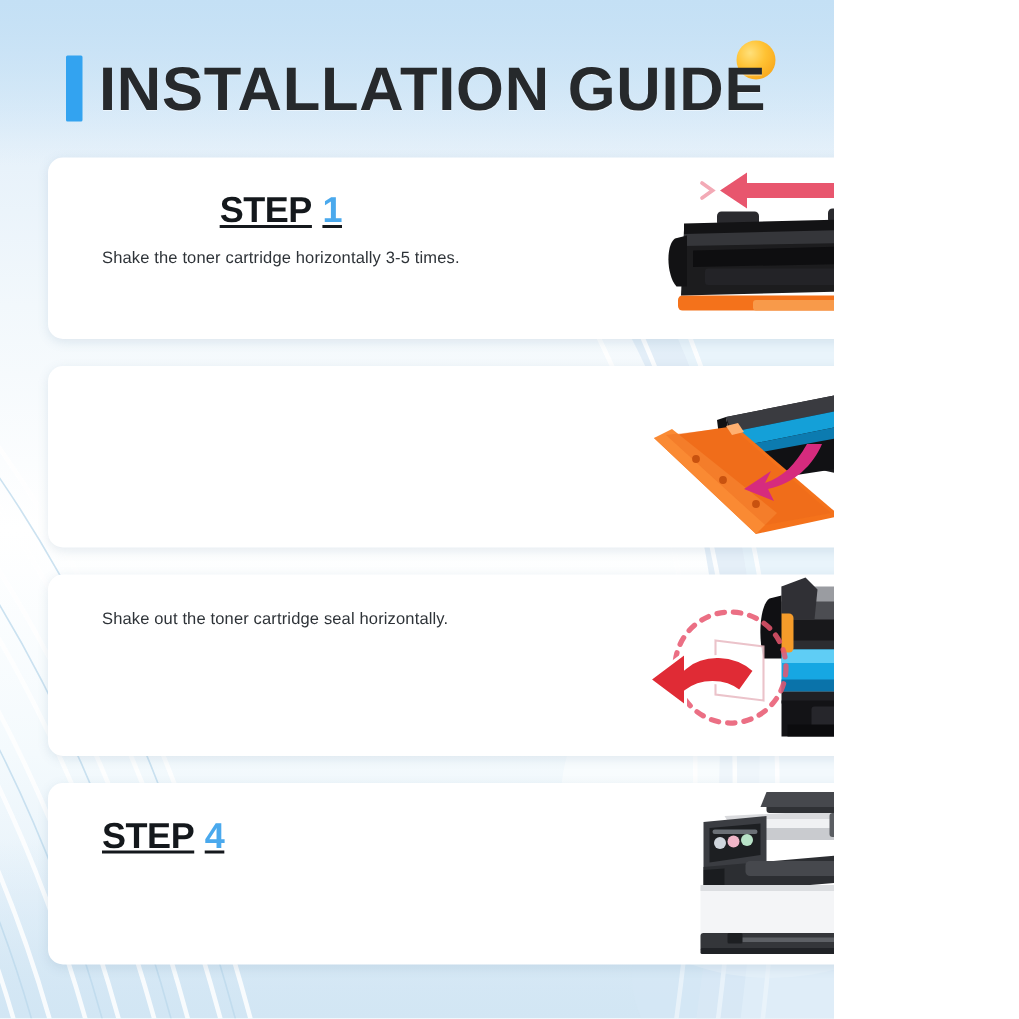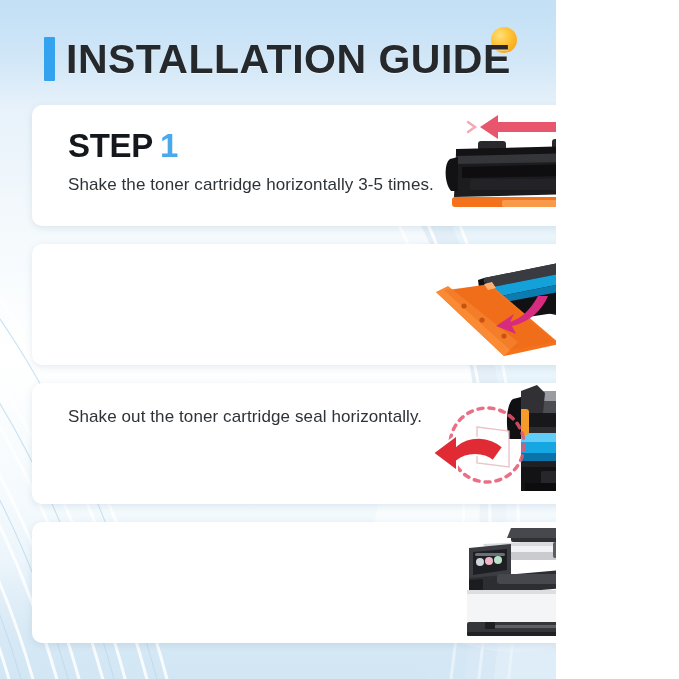--- a/index.html
+++ b/index.html
@@ -12,20 +12,21 @@
     font-family: "Liberation Sans", sans-serif;
     overflow: hidden;
   }
 
   .page {
     position: relative;
     width: 556px;
     height: 679px;
     overflow: hidden;
     background: linear-gradient(180deg, #cfe6f7 0%, #e6f1fa 14%, #f2f8fc 30%, #ffffff 52%, #f4fafd 74%, #e4f0f9 92%, #d9e9f5 100%);
+    text-align: center;
   }
 
   
   .bg-layer { position: absolute; inset: 0; overflow: hidden; pointer-events: none; }
   .bg-left-fan { position: absolute; left: -120px; top: 110px; width: 420px; height: 620px; }
   .bg-right-wave { position: absolute; right: -40px; top: 180px; width: 340px; height: 520px; }
   .bg-top-glow {
     position: absolute; left: 0; right: 0; top: 0; height: 110px;
     background: linear-gradient(180deg, #c4e0f5 0%, rgba(236,246,253,0) 100%);
   }
@@ -90,30 +91,31 @@
     margin-bottom: 18px;
     overflow: hidden;
   }
   .card-text {
     position: absolute;
     left: 36px;
     top: 24px;
     z-index: 3;
   }
   .step-label {
-    font-size: 33px;
+    font-size: 24px;
     font-weight: bold;
     color: #14181c;
     letter-spacing: -0.3px;
     line-height: 1;
     margin-bottom: 13px;
+    text-decoration: underline;
   }
   .step-num { color: #4aa9ed; margin-left: 7px; }
   .step-desc {
-    font-size: 17px;
+    font-size: 11px;
     color: #2e3338;
     line-height: 1.2;
     letter-spacing: 0.1px;
   }
   .card-art {
     position: absolute;
     right: 0;
     top: 0;
     height: 121px;
     z-index: 2;
@@ -282,20 +284,23 @@
           <g>
             <path d="M78 64 C 64 52, 44 52, 32 62 L32 52 L8 70 L32 88 L32 78 C 42 70, 58 70, 68 78 Z" fill="#e02b35"></path>
             <path d="M78 64 C 64 52, 44 52, 32 62 L32 52 L8 70 L32 88 L32 78 C 42 70, 58 70, 68 78 Z" fill="none" stroke="#ffffff" stroke-width="2"></path>
           </g>
         </svg>
       </div>
     </div>
 
     <div class="card">
       <div class="card-text">
+        <div class="step-label">
+          <span>STEP</span><span class="step-num">4</span>
+        </div>
       </div>
       <div class="card-art art-4">
         <svg viewBox="0 0 175 121">
 
           <g>
             <path d="M30 22 L150 16 L156 24 L36 32 Z" fill="#d9dadd"></path>
             <rect x="58" y="6" width="72" height="14" rx="2" fill="#2f3135"></rect>
             <path d="M58 6 L130 6 L136 16 L54 16 Z" fill="#46484d"></path>
             <rect x="36" y="24" width="120" height="13" rx="2" fill="#f0f1f3"></rect>
             <rect x="36" y="30" width="120" height="8" rx="1" fill="#c9cbcf"></rect>

